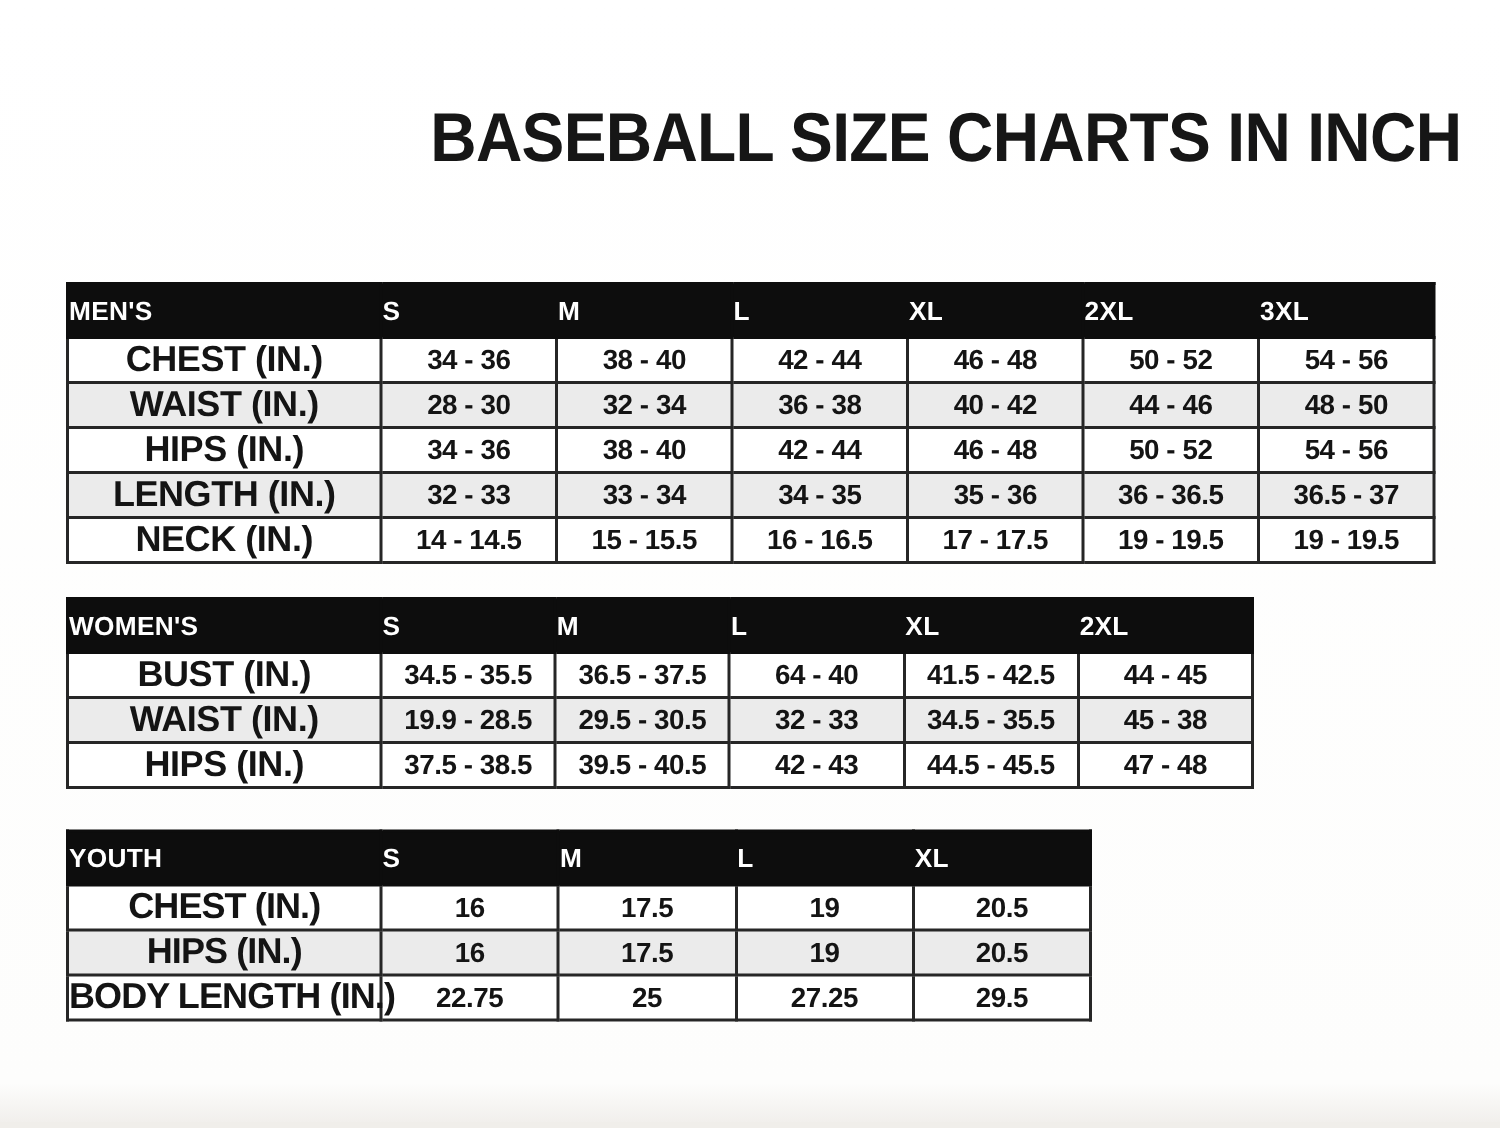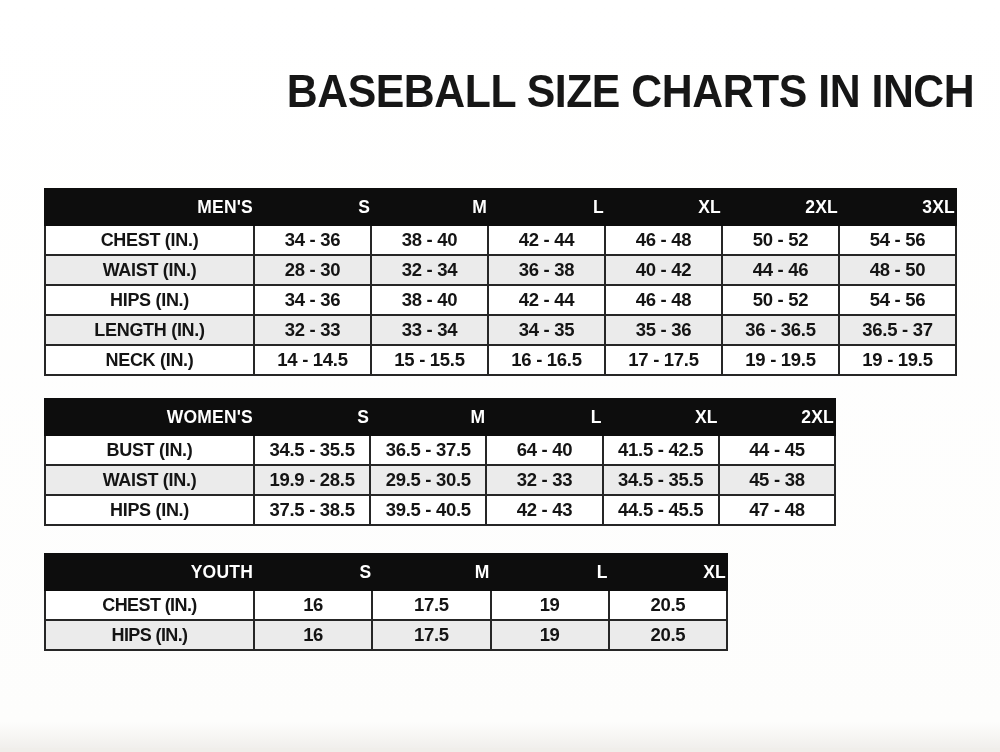--- a/index.html
+++ b/index.html
@@ -42,39 +42,39 @@
   #table-0 { left: 44px; top: 188px; width: 913px; }
   #table-1 { left: 44px; top: 398px; width: 792px; }
   #table-2 { left: 44px; top: 553px; width: 684px; padding-left: 24px; }
   table.size-table col.label-col { width: 209px; }
   table.size-table th {
     background: #0d0d0d;
     color: #ffffff;
     font-weight: 700;
     font-size: 17.5px;
     height: 36px;
-    text-align: right;
+    text-align: left;
     vertical-align: middle;
     letter-spacing: 0.2px;
     border: 2px solid #0d0d0d;
   }
   table.size-table td {
     border: 2px solid #262626;
     height: 30px;
     text-align: center;
     vertical-align: middle;
     font-weight: 700;
     font-size: 18.5px;
     color: #141414;
     letter-spacing: -0.3px;
     white-space: nowrap;
     background: #ffffff;
   }
   table.size-table tbody tr:nth-child(even) td { background: #ebebeb; }
-  table.size-table td.label-cell { font-size: 18px; text-align: center; }
+  table.size-table td.label-cell { font-size: 24px; text-align: center; }
   #table-2 td.label-cell { letter-spacing: -0.6px; }
   .scan-edge {
     position: absolute;
     left: 0; bottom: 0;
     width: 1000px; height: 4px;
     background: #f0eeea;
   }
 </style>
 </head>
 <body>
@@ -227,18 +227,25 @@
           <td class="value-cell">19</td>
           <td class="value-cell">20.5</td>
         </tr>
         <tr>
           <td class="label-cell">HIPS (IN.)</td>
           <td class="value-cell">16</td>
           <td class="value-cell">17.5</td>
           <td class="value-cell">19</td>
           <td class="value-cell">20.5</td>
         </tr>
+        <tr>
+          <td class="label-cell">BODY LENGTH (IN.)</td>
+          <td class="value-cell">22.75</td>
+          <td class="value-cell">25</td>
+          <td class="value-cell">27.25</td>
+          <td class="value-cell">29.5</td>
+        </tr>
       </tbody>
     </table>
 
   <div class="scan-edge"></div>
 
 </div>
 
 </body></html>

